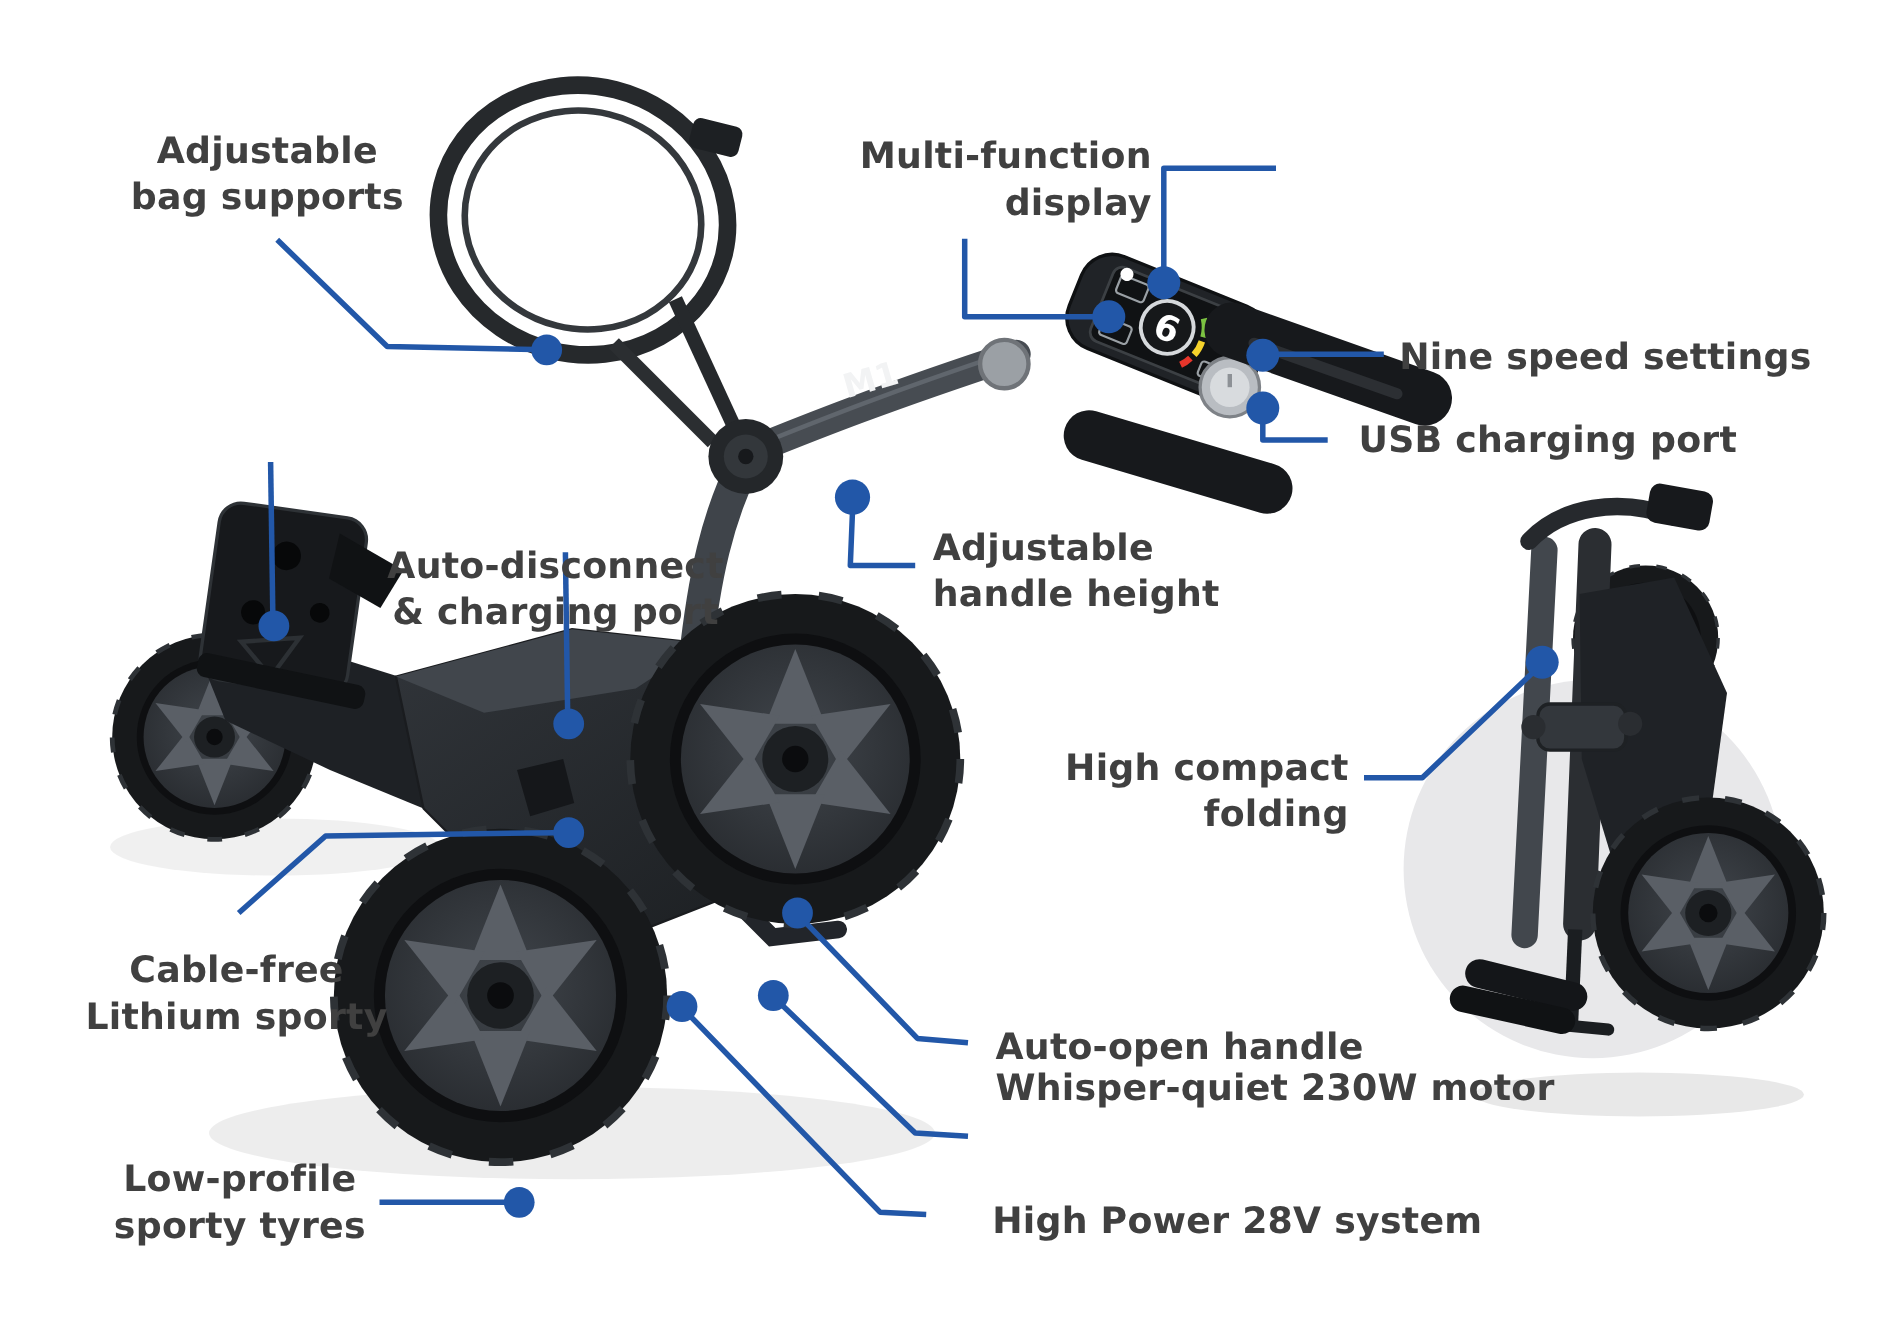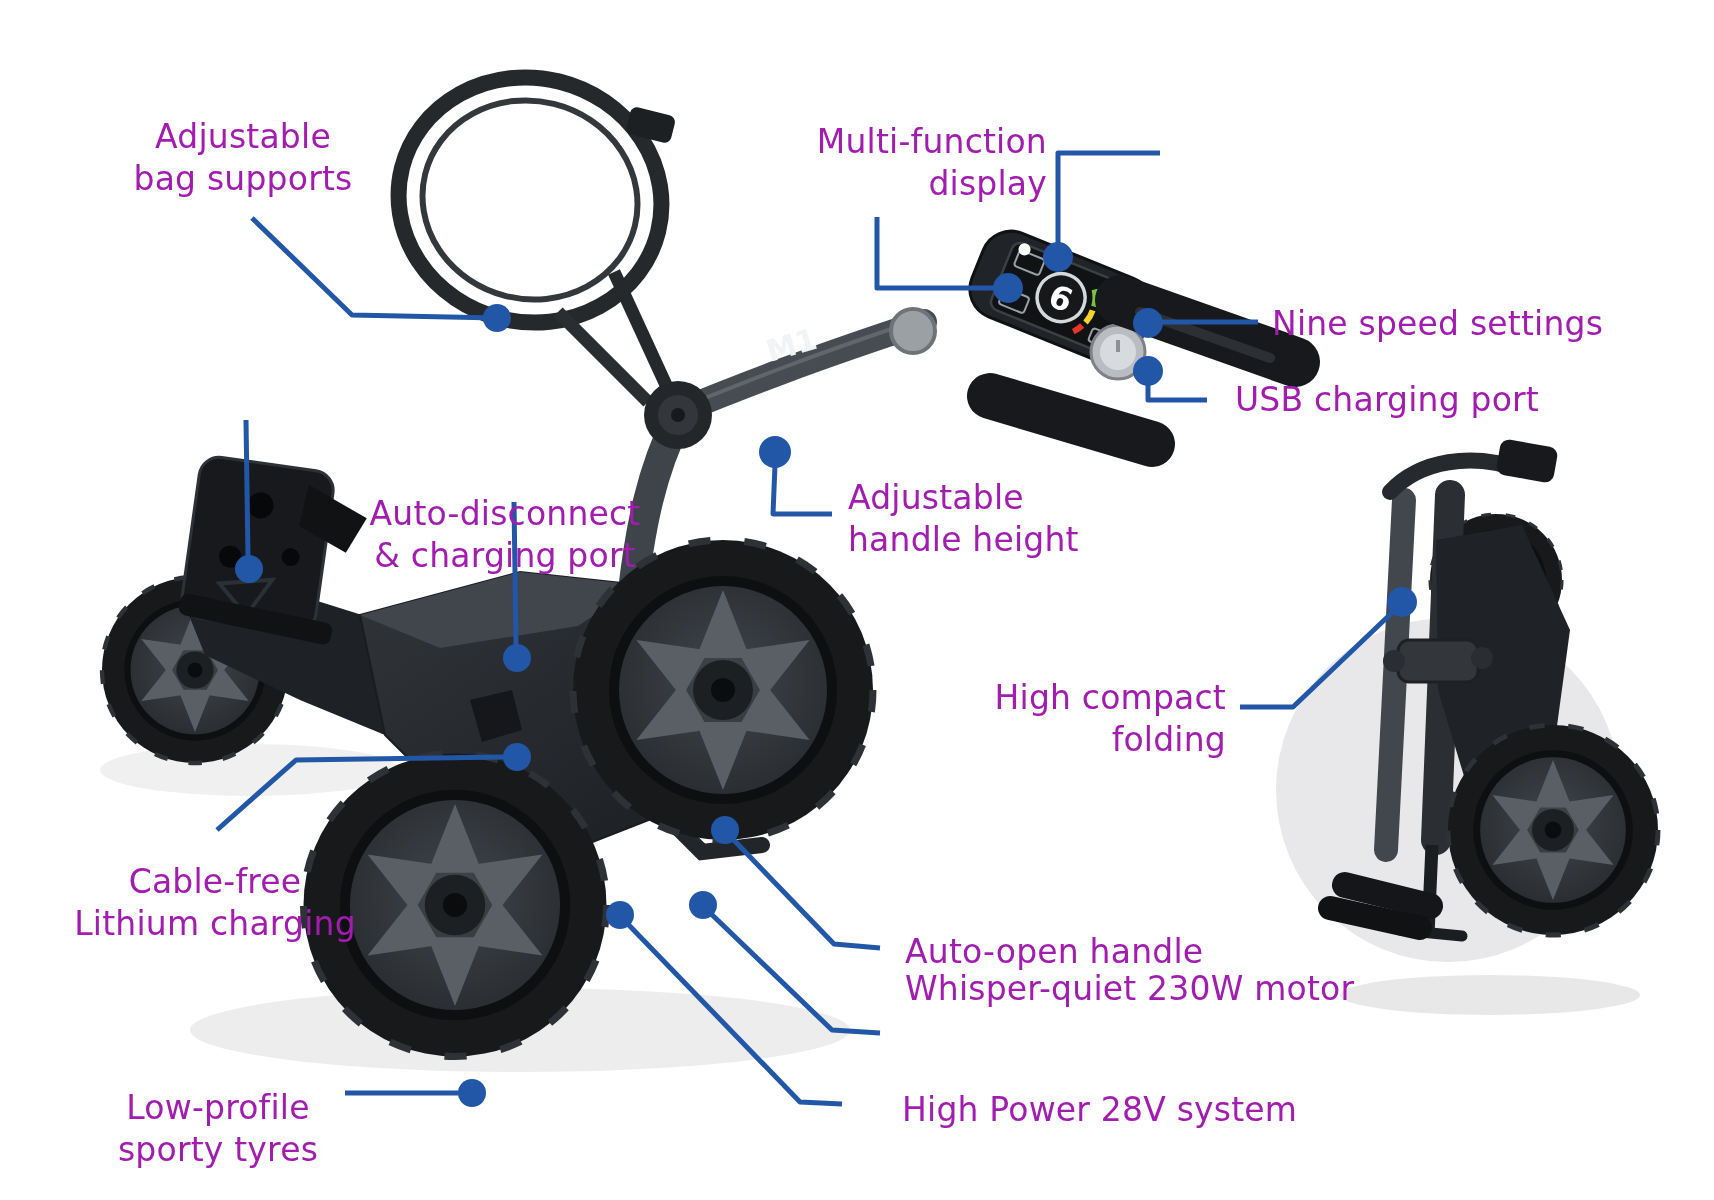--- a/index.html
+++ b/index.html
@@ -2,39 +2,39 @@
 <html><head>
 <meta charset="utf-8">
 <style>
   html,body{margin:0;padding:0;background:#ffffff;}
   #stage{
     position:relative;width:1714px;height:1200px;overflow:hidden;
     background:#ffffff;font-family:"DejaVu Sans","Liberation Sans",sans-serif;
   }
   #art{position:absolute;left:0;top:0;width:1714px;height:1200px;}
   .callout{
-    position:absolute;color:#a21caf;font-size:33px;line-height:42px;
-    font-weight:400;white-space:pre-line;letter-spacing:.2px;
+    position:absolute;color:#404040;font-size:33px;line-height:42px;
+    font-weight:700;white-space:pre-line;letter-spacing:.2px;
   }
   .center{text-align:center;}
   .right{text-align:right;}
   .c-bag{left:73px;top:116px;width:340px;}
   .c-multi{left:707px;top:121px;width:340px;text-align:right;}
   .c-lcd{left:1172px;top:114px;}
   .c-nine{left:1272px;top:303px;}
   .c-usb{left:1235px;top:379px;}
   .c-easilock{left:76px;top:373px;width:340px;}
   .c-autodisc{left:335px;top:459px;width:340px;margin-top:34px;}
   .c-handle{left:848px;top:477px;}
   .c-ultra{left:880px;top:677px;width:346px;}
   .c-cable{left:45px;top:861px;width:340px;}
   .c-autoopen{left:905px;top:931px;}
   .c-whisper{left:905px;top:968px;}
   .c-highpower{left:902px;top:1089px;}
-  .c-lowprofile{left:48px;top:1051px;width:340px;margin-top:36px;}
+  .c-lowprofile{left:48px;top:1051px;width:340px;}
   .leader{stroke:#2257a8;stroke-width:5;fill:none;stroke-linejoin:round;stroke-linecap:butt;}
   .dot{fill:#2257a8;stroke:none;}
 </style>
 </head>
 <body>
 
 <div id="stage">
 
 <svg id="art" viewBox="0 0 1714 1200">
   <defs>
@@ -190,20 +190,20 @@
 display</div>
 <div class="callout c-nine">Nine speed settings</div>
 <div class="callout c-usb">USB charging port</div>
 <div class="callout center c-autodisc">Auto-disconnect
 &amp; charging port</div>
 <div class="callout c-handle">Adjustable
 handle height</div>
 <div class="callout right c-ultra">High compact
 folding</div>
 <div class="callout center c-cable">Cable-free
-Lithium charging</div>
+Lithium sporty</div>
 <div class="callout c-autoopen">Auto-open handle</div>
 <div class="callout c-whisper">Whisper-quiet 230W motor</div>
 <div class="callout c-highpower">High Power 28V system</div>
 <div class="callout center c-lowprofile">Low-profile
 sporty tyres</div>
 
 </div>
 
 </body></html>

